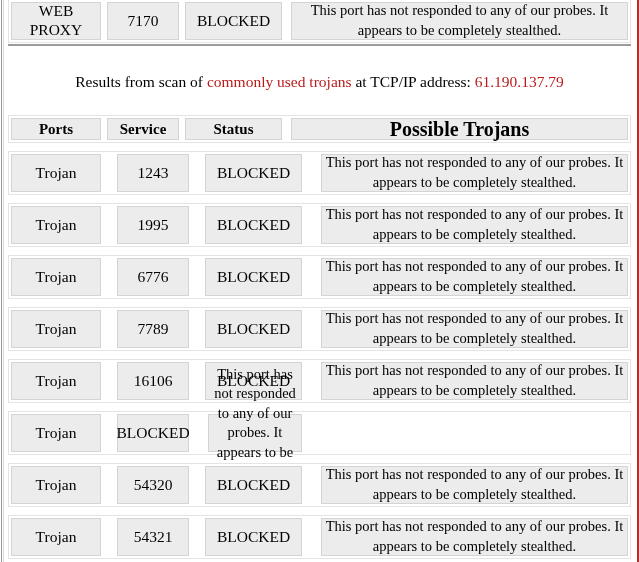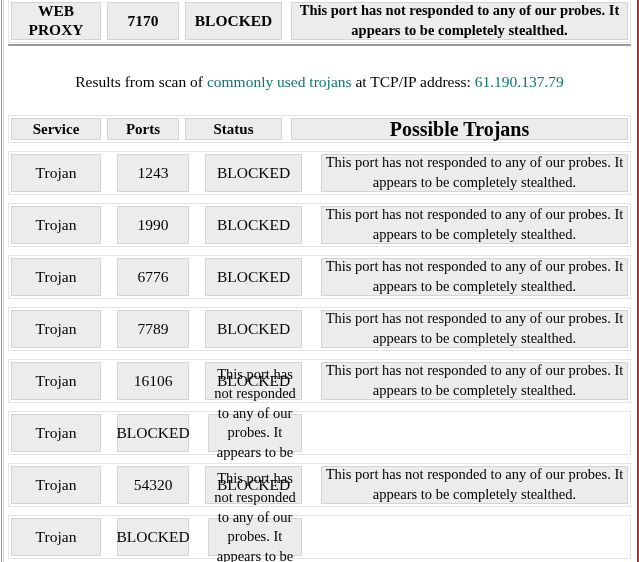--- a/index.html
+++ b/index.html
@@ -47,34 +47,34 @@
     font-size: 15.5px;
     line-height: 1.2;
     box-sizing: border-box;
   }
   .cell.desc {
     font-size: 14.5px;
     line-height: 1.35;
     padding: 0 0;
     margin-left: 3px;
   }
-  .top-table { border-top: none; font-weight: bold; }
+  .top-table { border-top: none; }
   .top-table .cell { height: 38px; }
   .thick-rule {
     width: 623px; height: 2px;
     background: #9b9b9b;
     margin-top: 1px;
   }
   .heading {
     margin: 27px 0 0 0;
     width: 623px;
     text-align: center;
     font-size: 15.5px;
   }
-  .red { color: #0f766e; }
+  .red { color: #b91c1c; }
   .header-row { margin-top: 24px; }
   .header-row .cell {
     height: 22px;
     font-weight: bold;
     font-size: 15px;
   }
   .data-row { margin-top: 8px; gap: 16px; }
   .data-row .cell { height: 38px; }
 </style>
 </head>
@@ -90,36 +90,36 @@
     <div class="cell">WEB PROXY</div>
     <div class="cell">7170</div>
     <div class="cell">BLOCKED</div>
     <div class="cell desc">This port has not responded to any of our probes. It appears to be completely stealthed.</div>
   </div>
   <div class="thick-rule"></div>
 
   <p class="heading"><span>Results from scan of </span><span class="red">commonly used trojans</span><span> at TCP/IP address: </span><span class="red">61.190.137.79</span></p>
 
   <div class="row-table header-row">
+    <div class="cell">Ports</div>
     <div class="cell">Service</div>
-    <div class="cell">Ports</div>
     <div class="cell">Status</div>
     <div class="cell desc" style="font-size:20px;font-weight:bold;">Possible Trojans</div>
   </div>
 
   <div class="row-table data-row">
     <div class="cell">Trojan</div>
     <div class="cell">1243</div>
     <div class="cell">BLOCKED</div>
     <div class="cell desc">This port has not responded to any of our probes. It appears to be completely stealthed.</div>
   </div>
 
   <div class="row-table data-row">
     <div class="cell">Trojan</div>
-    <div class="cell">1990</div>
+    <div class="cell">1995</div>
     <div class="cell">BLOCKED</div>
     <div class="cell desc">This port has not responded to any of our probes. It appears to be completely stealthed.</div>
   </div>
 
   <div class="row-table data-row">
     <div class="cell">Trojan</div>
     <div class="cell">6776</div>
     <div class="cell">BLOCKED</div>
     <div class="cell desc">This port has not responded to any of our probes. It appears to be completely stealthed.</div>
   </div>
@@ -146,17 +146,18 @@
 
   <div class="row-table data-row">
     <div class="cell">Trojan</div>
     <div class="cell">54320</div>
     <div class="cell">BLOCKED</div>
     <div class="cell desc">This port has not responded to any of our probes. It appears to be completely stealthed.</div>
   </div>
 
   <div class="row-table data-row">
     <div class="cell">Trojan</div>
+    <div class="cell">54321</div>
     <div class="cell">BLOCKED</div>
     <div class="cell desc">This port has not responded to any of our probes. It appears to be completely stealthed.</div>
   </div>
 
 </div>
 
 </body></html>

